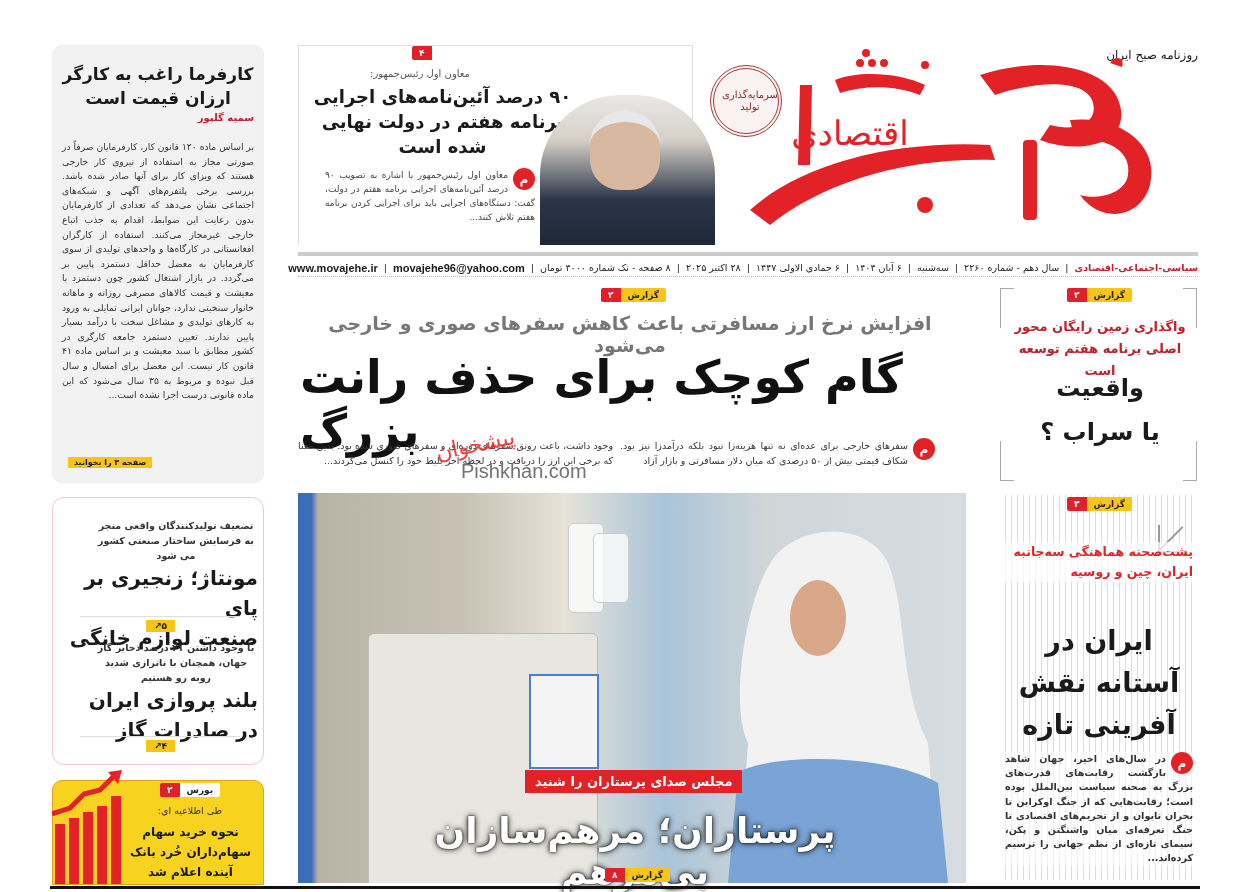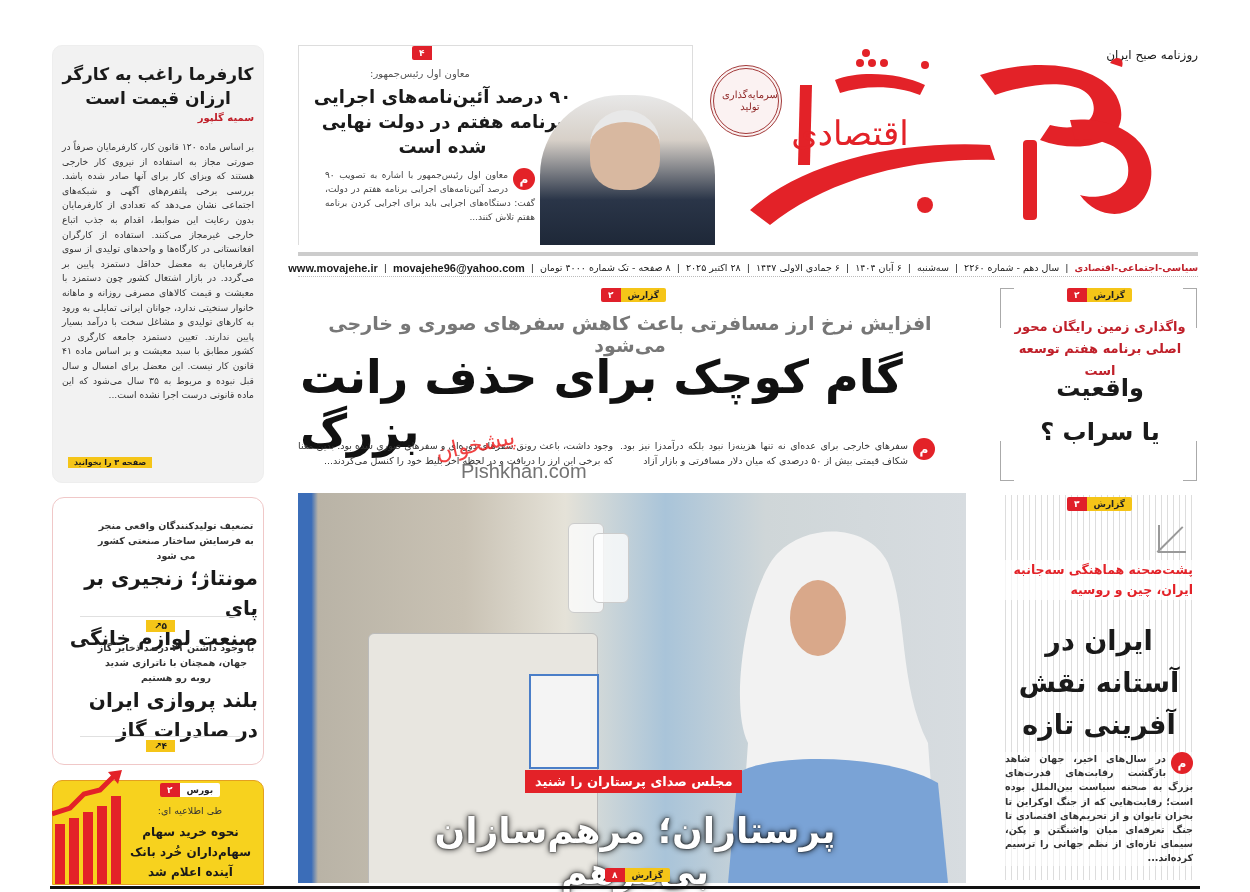--- a/index.html
+++ b/index.html
@@ -63,21 +63,21 @@
 
   
   .rbox1 { left: 1000px; top: 288px; width: 197px; height: 193px; }
   .corner { position:absolute; width: 12px; height: 12px; border-color:#aaa; border-style: solid; }
   .rsub { color: #c0202a; font-weight: bold; font-size: 13px; text-align:center; line-height: 22px; }
   .rhead { font-size: 24px; font-weight: bold; text-align:center; line-height: 44px; }
   .rbox2 { left: 1000px; top: 495px; width: 197px; height: 385px;
     background: repeating-linear-gradient(90deg, #fff 0px, #fff 5px, #ddd 5px, #ddd 6px); }
   .rarrow { left: 1158px; top: 525px; width: 28px; height: 28px; border-left: 2px solid #999; border-bottom: 2px solid #999; }
   .rarrow::after { content:""; position:absolute; left:-2px; bottom:-2px; width: 36px; height:2px; background:#999; transform-origin:left bottom; transform: rotate(-45deg); }
-  .r2sub { left: 1005px; top: 560px; width: 188px; text-align:right; color: #e32228; font-weight: bold; font-size: 12.5px; line-height: 20px; background: rgba(255,255,255,.7); }
+  .r2sub { left: 1005px; top: 542px; width: 188px; text-align:right; color: #e32228; font-weight: bold; font-size: 12.5px; line-height: 20px; background: rgba(255,255,255,.7); }
   .r2head { left: 1005px; top: 620px; width: 188px; text-align:center; font-size: 27px; font-weight: bold; line-height: 42px; }
   .r2body { left: 1005px; top: 752px; width: 188px; font-size: 9.6px; line-height: 14.2px; font-weight: bold; color:#333; text-align: justify; background: rgba(255,255,255,.55); }
   .mico { width: 22px; height: 22px; border-radius: 50%; background: #e32228; color:#fff; font-size:12px; text-align:center; line-height:22px; font-weight:bold; float:right; margin-left:5px; }
 
   .footline { left: 50px; top: 886px; width: 1150px; height: 3px; background: #111; }
 </style>
 </head>
 <body>
 
 <div class="abs tagline">روزنامه صبح ایران</div>

